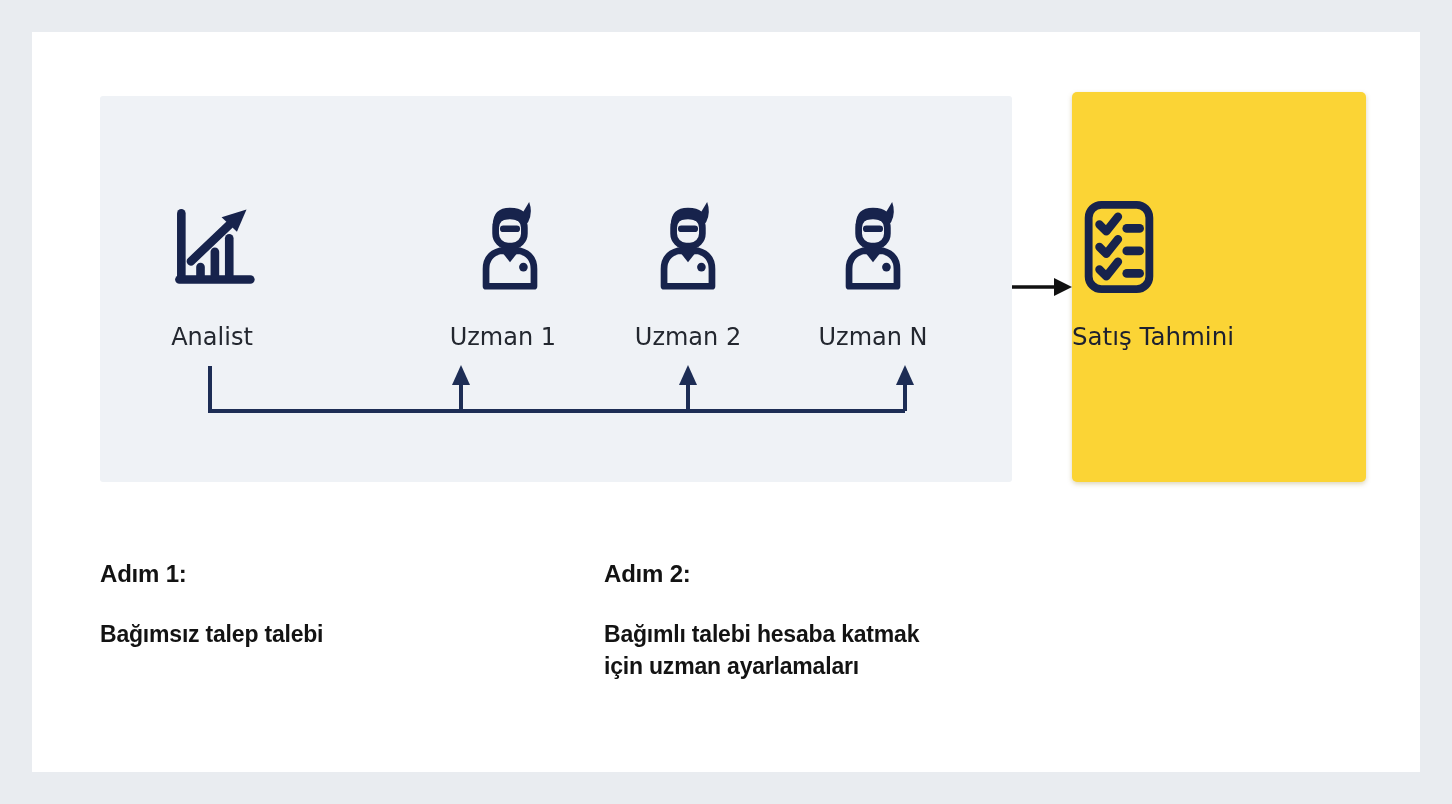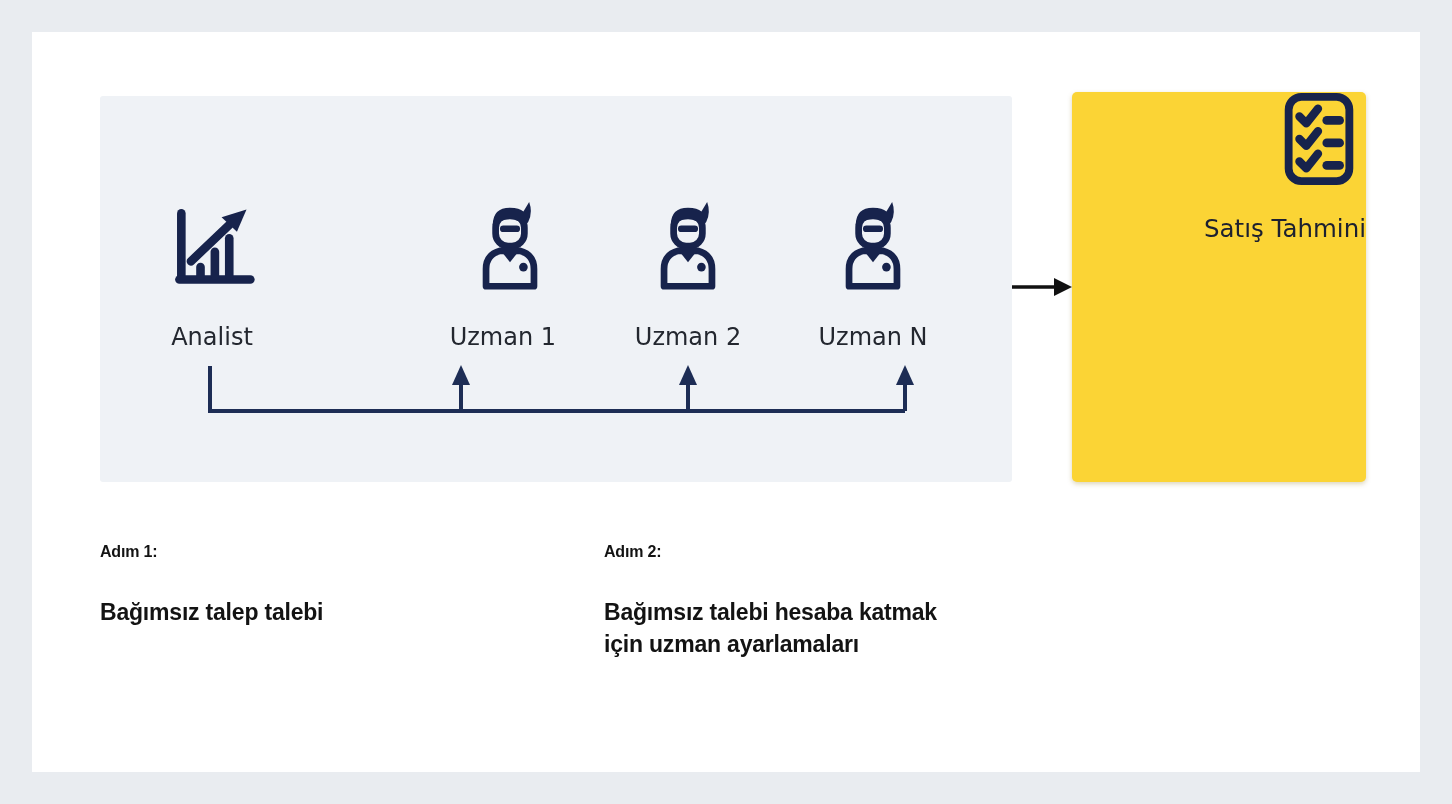--- a/index.html
+++ b/index.html
@@ -13,22 +13,22 @@
     background:#ffffff;
   }
   .group-panel{
     position:absolute;left:68px;top:64px;width:912px;height:386px;
     background:#eff2f6;border-radius:3px;
   }
   .result-panel{
     position:absolute;left:1040px;top:60px;width:294px;height:390px;
     background:#fbd435;border-radius:5px;
     box-shadow:0 2px 5px rgba(130,105,10,.28);
-    display:flex;flex-direction:column;align-items:flex-end;
-    box-sizing:border-box;
+    display:flex;flex-direction:column;align-items:flex-start;
+    padding-top:108px;box-sizing:border-box;
   }
   .actor{
     position:absolute;top:168px;width:190px;
     display:flex;flex-direction:column;align-items:center;
   }
   .actor.a0{left:85px;}
   .actor.a1{left:334px;align-items:flex-end;}
   .actor.a2{left:561px;}
   .actor.a3{left:746px;}
   .actor .icon{width:92px;height:92px;}
@@ -42,21 +42,21 @@
     font-size:24.5px;color:#1c2030;line-height:1.1;white-space:nowrap;
   }
   .connector{position:absolute;left:68px;top:318px;}
   .flow-arrow{position:absolute;left:980px;top:244px;}
   .step{
     position:absolute;top:506px;color:#131313;font-weight:bold;
   }
   .step.s0{left:68px;width:460px;}
   .step.s1{left:572px;width:440px;}
   .step.s2{left:1040px;width:320px;}
-  .step-heading{font-size:16px;line-height:28px;letter-spacing:-0.2px;}
+  .step-heading{font-size:24px;line-height:28px;letter-spacing:-0.2px;margin-top:22px;}
   .step-desc{
     margin-top:30px;font-size:23px;line-height:32px;
     letter-spacing:-0.2px;white-space:pre-line;
   }
   svg{display:block;}
 </style>
 </head>
 <body>
 
 <svg width="0" height="0" style="position:absolute">
@@ -150,17 +150,17 @@
       </svg>
     <div class="result-label">Satış Tahmini</div>
   </div>
 
   <div class="step s0">
     <div class="step-heading">Adım 1:</div>
     <div class="step-desc">Bağımsız talep talebi</div>
   </div>
   <div class="step s1">
     <div class="step-heading">Adım 2:</div>
-    <div class="step-desc">Bağımsız talebi hesaba katmak
+    <div class="step-desc">Bağımlı talebi hesaba katmak
 için uzman ayarlamaları</div>
   </div>
 
 </div>
 
 </body></html>

